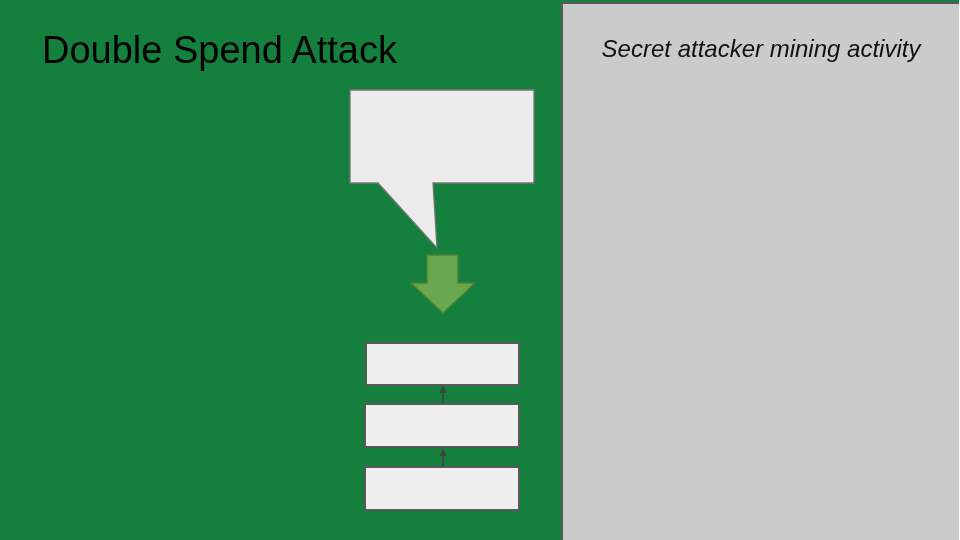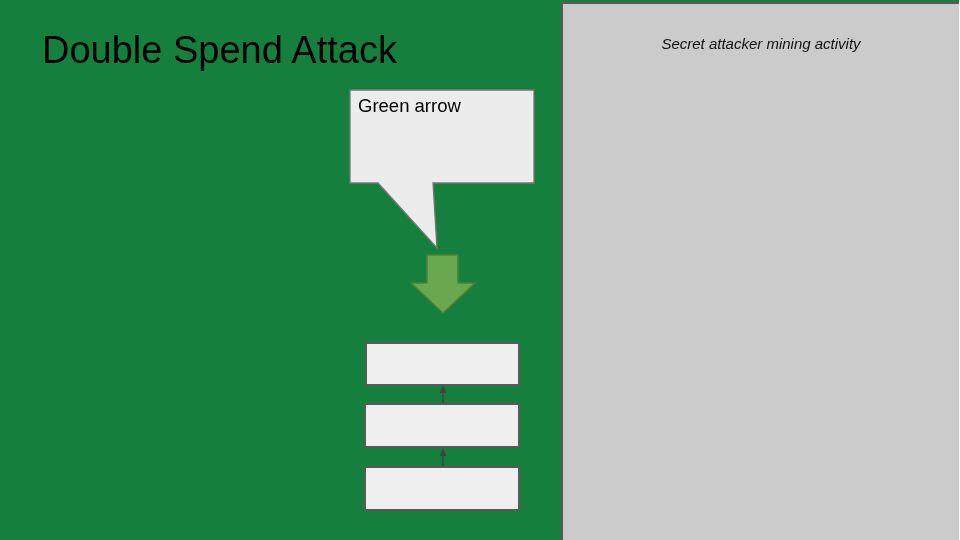--- a/index.html
+++ b/index.html
@@ -31,21 +31,21 @@
     background: #cbcbcb;
     border: 2px solid #595959;
   }
   .panel-caption {
     position: absolute;
     top: 31px;
     left: 0;
     width: 396px;
     text-align: center;
     font-style: italic;
-    font-size: 15px;
+    font-size: 24px;
     color: #111111;
     white-space: nowrap;
   }
   .diagram-svg {
     position: absolute;
     left: 0;
     top: 0;
     width: 960px;
     height: 540px;
   }
@@ -85,16 +85,15 @@
       <polygon points="443,385.5 439.6,393 446.4,393" fill="#3f3f3f"></polygon>
     </g>
 
     <g>
       <line x1="443" y1="466" x2="443" y2="453" stroke="#3f3f3f" stroke-width="1.4"></line>
       <polygon points="443,448.5 439.6,456 446.4,456" fill="#3f3f3f"></polygon>
     </g>
   </svg>
 
   <div class="callout-text">
-    <div>Green arrow</div>
   </div>
 
 </div>
 
 </body></html>

